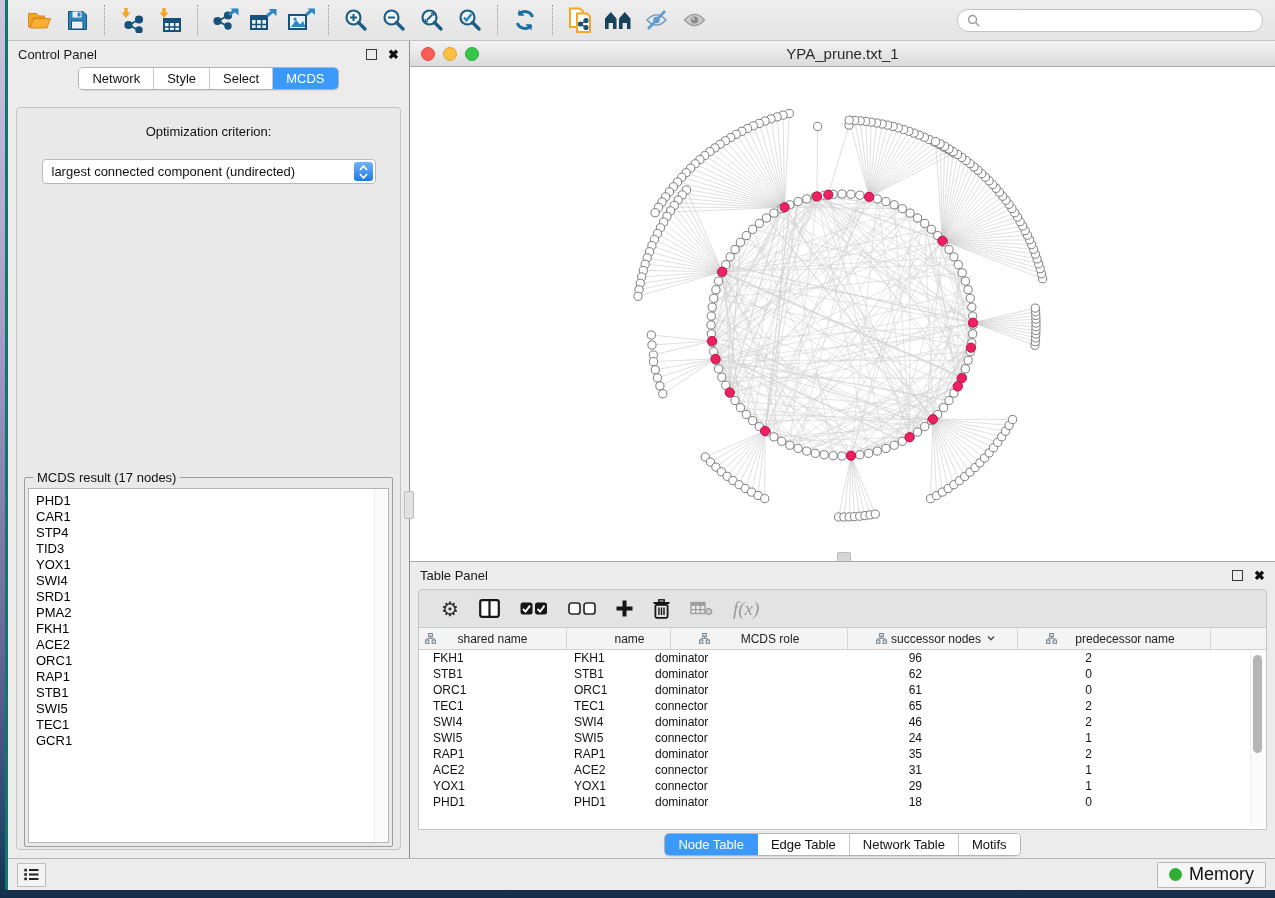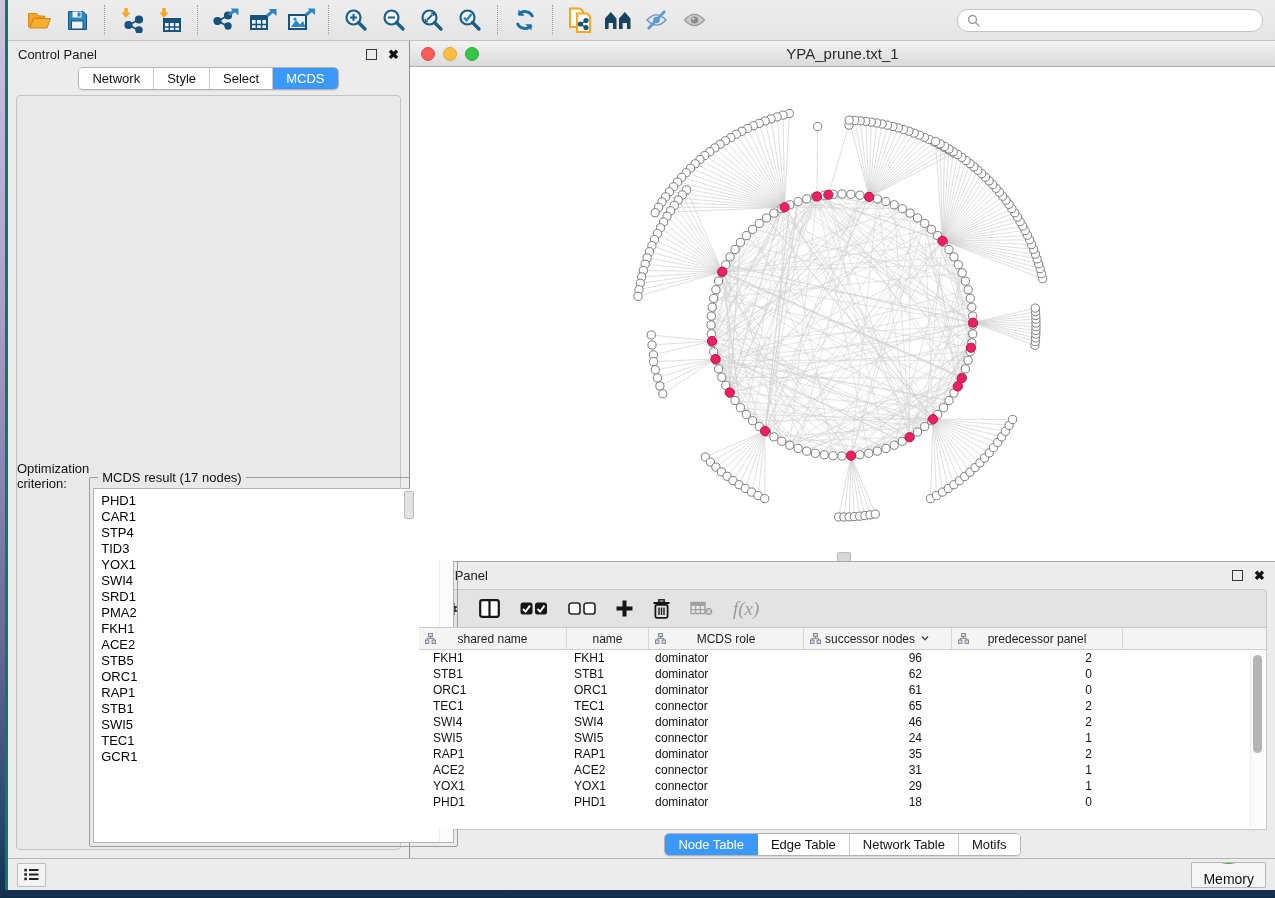--- a/index.html
+++ b/index.html
@@ -15,26 +15,26 @@
   .tb-sep{width:0;height:30px;border-left:1px dotted #9a9a9a;margin:0 8px;}
   .search-box{margin-left:auto;width:286px;height:21px;background:#fff;border:1px solid #c4c4c4;border-radius:11px;display:flex;align-items:center;padding:0 9px;gap:5px;}
   .search-input{border:none;outline:none;flex:1;font:12px "Liberation Sans",sans-serif;background:transparent;color:#333;}
   
   .main{flex:1;display:flex;min-height:0;position:relative;}
   .control-panel{width:401px;flex:none;border-right:1px solid #8f8f8f;display:flex;flex-direction:column;background:#ececec;position:relative;}
   .panel-header{height:26px;flex:none;display:flex;align-items:center;padding:0 10px;font-size:13px;color:#1a1a1a;}
   .panel-controls{margin-left:auto;display:flex;align-items:center;gap:11px;}
   .float-btn{width:9px;height:9px;border:1.5px solid #3a3a3a;background:transparent;cursor:pointer;}
   .close-btn{font-size:13px;font-weight:bold;color:#111;line-height:1;cursor:pointer;}
-  .seg-wrap{display:flex;justify-content:center;flex:none;padding-bottom:4px;}
+  .seg-wrap{display:flex;justify-content:center;flex:none;padding-bottom:16px;}
   .seg{display:flex;border:1px solid #b3b3b3;border-radius:5px;overflow:hidden;background:#fff;box-shadow:0 1px 1px rgba(0,0,0,.08);}
   .seg-item{padding:3px 13px;font-size:13px;color:#111;border-right:1px solid #c9c9c9;background:#fff;cursor:pointer;white-space:nowrap;}
   .seg-item:last-child{border-right:none;}
   .seg-item.active{background:#3b99fc;color:#fff;border-right-color:#3b99fc;}
-  .cp-content{flex:1;margin:1px 8px 8px;border:1px solid #c3c3c3;border-radius:4px;background:#e9e9e9;display:flex;flex-direction:row;align-items:center;padding-top:16px;min-height:0;}
+  .cp-content{flex:1;margin:1px 8px 8px;border:1px solid #c3c3c3;border-radius:4px;background:#e9e9e9;display:flex;flex-direction:column;align-items:center;padding-top:16px;min-height:0;gap:10px;}
   .opt-label{font-size:13px;color:#111;margin-bottom:10px;}
   .combo{width:332px;height:23px;background:#fff;border:1px solid #b9b9b9;border-radius:4px;display:flex;align-items:center;cursor:pointer;}
   .combo-text{flex:1;font-size:13px;padding-left:9px;color:#111;white-space:nowrap;overflow:hidden;}
   .combo-stepper{width:19px;height:19px;margin-right:2px;flex:none;border-radius:3px;background:linear-gradient(#72b4fd,#2077e8);display:flex;flex-direction:column;align-items:center;justify-content:center;gap:2px;}
   .btn-row{display:flex;gap:18px;margin-top:13px;}
   .mac-btn{background:linear-gradient(#ffffff,#f1f1f1);border:1px solid #ababab;border-radius:5px;padding:3px 17px;font-size:13px;color:#111;cursor:pointer;}
   .mac-btn.focused{box-shadow:0 0 0 3px rgba(125,170,235,.65);border-color:#7aa2d8;}
   .result-group{margin-top:auto;width:calc(100% - 16px);height:368px;flex:none;border:1px solid #9c9c9c;border-radius:2px;position:relative;margin-bottom:2px;}
   .result-legend{position:absolute;top:-8px;left:8px;background:#e9e9e9;padding:0 4px;font-size:13px;color:#111;}
   .result-list{position:absolute;left:3px;right:3px;top:10px;bottom:3px;background:#fff;border:1px solid #b4b4b4;overflow:hidden;font-size:13px;line-height:16px;padding:4px 0 0 7px;}
@@ -56,36 +56,36 @@
   .h-grip{position:absolute;bottom:0;left:50%;margin-left:-6px;width:12px;height:8px;background:#d6d6d6;border:1px solid #bdbdbd;border-bottom:none;border-radius:2px 2px 0 0;cursor:row-resize;}
   
   .table-panel{flex:1;display:flex;flex-direction:column;background:#ececec;min-height:0;border-top:1px solid #a8a8a8;}
   .tp-body{flex:1;margin:1px 8px 0;border:1px solid #c6c6c6;border-radius:4px 4px 0 0;background:#e3e3e3;display:flex;flex-direction:column;min-height:0;overflow:hidden;}
   .table-toolbar{height:37px;flex:none;display:flex;align-items:center;padding:0 12px;}
   .tt-icon{margin:0 10px;display:flex;align-items:center;justify-content:center;cursor:pointer;}
   .tt-icon.disabled{cursor:default;}
   .gear-glyph{font-size:20px;color:#2e2e2e;line-height:1;}
   .fx-glyph{font:italic 19px "Liberation Serif",serif;color:#9b9b9b;}
   .table-wrap{flex:1;background:#fff;border-top:1px solid #c9c9c9;position:relative;overflow:hidden;min-height:0;}
-  .thead{display:flex;height:21px;background:#f4f4f4;border-bottom:1px solid #cfcfcf;}
+  .thead{display:flex;height:21px;background:#f4f4f4;border-bottom:1px solid #cfcfcf;gap:22px;}
   .th{position:relative;display:flex;align-items:center;justify-content:center;border-right:1px solid #d6d6d6;font-size:12px;color:#222;flex:none;cursor:pointer;}
   .th.filler{flex:1;border-right:none;}
   .th .tree{position:absolute;left:6px;top:5px;}
   .th .sort{margin-left:5px;display:flex;align-items:center;}
   .tbody{position:absolute;top:22px;left:0;right:15px;bottom:0;overflow:hidden;}
   .trow{display:flex;height:16px;align-items:center;font-size:12px;color:#111;cursor:default;}
   .td{flex:none;overflow:hidden;white-space:nowrap;}
   .td.num{text-align:right;}
   .vscroll{position:absolute;top:22px;right:2px;bottom:2px;width:13px;background:#fbfbfb;border-left:1px solid #eeeeee;}
   .vthumb{position:absolute;top:5px;left:2px;width:9px;height:98px;border-radius:5px;background:#b5b5b5;cursor:pointer;}
   .tp-tabbar{height:28px;flex:none;display:flex;justify-content:center;align-items:center;}
   
   .status-bar{height:31px;flex:none;background:#ececec;border-top:1px solid #b5b5b5;display:flex;align-items:center;padding:0 9px;}
   .list-btn{width:27px;height:22px;border:1px solid #bdbdbd;background:#f3f3f3;display:flex;align-items:center;justify-content:center;cursor:pointer;border-radius:1px;}
-  .memory-btn{margin-left:auto;height:24px;border:1px solid #b7b7b7;background:#f5f5f5;display:flex;align-items:center;gap:7px;padding:0 11px;font-size:14px;color:#111;cursor:pointer;border-radius:1px;flex-direction:column;}
+  .memory-btn{margin-left:auto;height:24px;border:1px solid #b7b7b7;background:#f5f5f5;display:flex;align-items:center;gap:7px;padding:0 11px;font-size:18px;color:#111;cursor:pointer;border-radius:1px;}
   .mem-dot{width:13px;height:13px;border-radius:50%;}
 </style>
 </head>
 <body>
 
 <div class="app">
 
   <div class="toolbar">
     <span class="tbi">
       <svg width="25" height="21" viewBox="0 0 25 21">
@@ -258,34 +258,44 @@
       <div class="seg-wrap">
         <div class="seg" id="cp-tabs">
             <div class="seg-item">Network</div>
             <div class="seg-item">Style</div>
             <div class="seg-item">Select</div>
             <div class="seg-item active">MCDS</div>
           </div>
       </div>
       <div class="cp-content">
         <div class="opt-label">Optimization criterion:</div>
+        <div class="combo">
+          <span class="combo-text">largest connected component (undirected)</span>
+          <span class="combo-stepper">
+            <svg width="9" height="6" viewBox="0 0 9 6">
+                <polyline points="1,5 4.5,1 8,5" fill="none" stroke="#fff" stroke-width="1.7"></polyline>
+              </svg>
+            <svg width="9" height="6" viewBox="0 0 9 6">
+                <polyline points="1,1 4.5,5 8,1" fill="none" stroke="#fff" stroke-width="1.7"></polyline>
+              </svg>
+          </span>
+        </div>
         <div class="result-group">
           <span class="result-legend">MCDS result (17 nodes)</span>
           <div class="result-list" id="result-list">
               <div class="result-item">PHD1</div>
               <div class="result-item">CAR1</div>
               <div class="result-item">STP4</div>
               <div class="result-item">TID3</div>
               <div class="result-item">YOX1</div>
               <div class="result-item">SWI4</div>
               <div class="result-item">SRD1</div>
               <div class="result-item">PMA2</div>
               <div class="result-item">FKH1</div>
               <div class="result-item">ACE2</div>
-              <div class="result-item">STB5</div>
               <div class="result-item">ORC1</div>
               <div class="result-item">RAP1</div>
               <div class="result-item">STB1</div>
               <div class="result-item">SWI5</div>
               <div class="result-item">TEC1</div>
               <div class="result-item">GCR1</div>
               <div class="result-scrolltrack"></div>
             </div>
         </div>
       </div>
@@ -1126,21 +1136,21 @@
                     </svg>
                   </span>
                 </div>
                 <div class="th" style="width: 170px;">
                   <span class="tree"><svg width="11" height="11" viewBox="0 0 11 11">
                       <rect x="3.6" y="0.5" width="3.8" height="3" fill="#d7dde2" stroke="#7d8a94"></rect>
                       <rect x="0.5" y="7" width="3.4" height="3.4" fill="#d7dde2" stroke="#7d8a94"></rect>
                       <rect x="7.1" y="7" width="3.4" height="3.4" fill="#d7dde2" stroke="#7d8a94"></rect>
                       <path d="M5.5 3.5V5.3M2.2 7V5.3h6.6V7" fill="none" stroke="#7d8a94"></path>
                     </svg></span>
-                  <span>predecessor panel</span>
+                  <span>predecessor name</span>
                 </div>
                 <div class="th filler"></div>
               </div>
             <div class="tbody" id="tbody">
                 <div class="trow">
                   <div class="td" style="width: 133px; padding-left: 14px; padding-right: 0px;">FKH1</div>
                   <div class="td" style="width: 73px; padding-left: 8px; padding-right: 0px;">FKH1</div>
                   <div class="td" style="width: 146px; padding-left: 8px; padding-right: 0px;">dominator</div>
                   <div class="td num" style="width: 121px; padding-left: 0px; padding-right: 26px;">96</div>
                   <div class="td num" style="width: 144px; padding-left: 0px; padding-right: 26px;">2</div>

